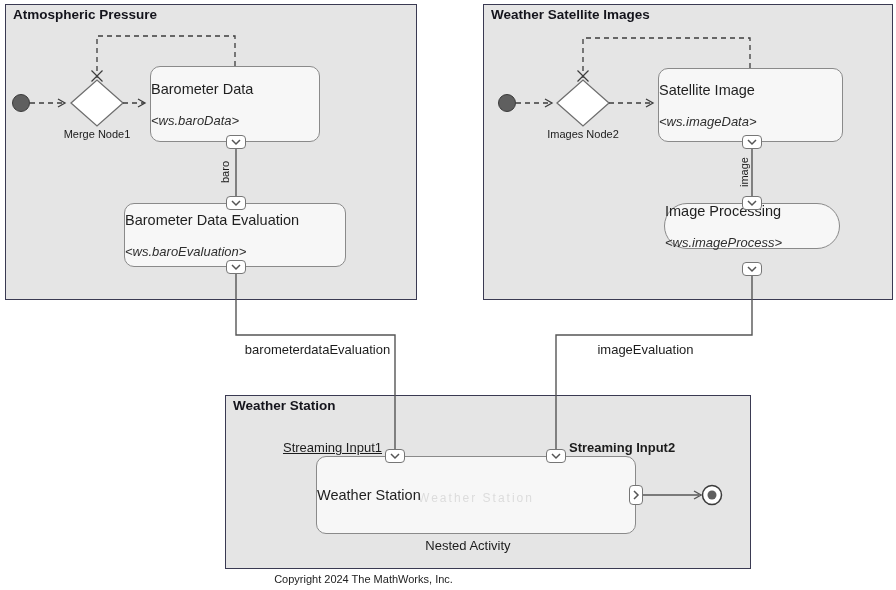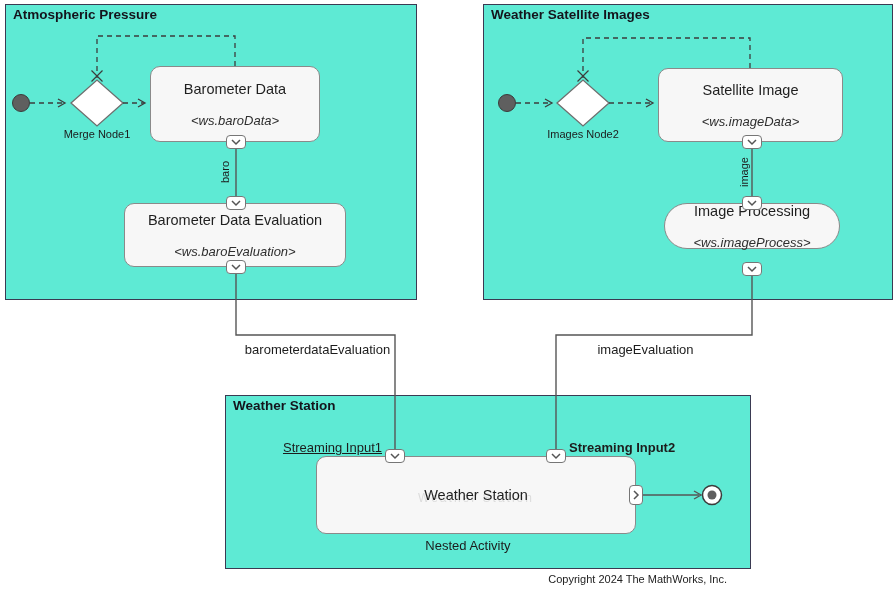--- a/index.html
+++ b/index.html
@@ -1,52 +1,52 @@
 <!DOCTYPE html>
 <html><head>
 <meta charset="utf-8">
 <style>
   html,body { margin:0; padding:0; background:#ffffff; }
   .canvas {
     position:relative; width:896px; height:590px; background:#ffffff;
     font-family:"Liberation Sans", sans-serif; overflow:hidden;
   }
   .container {
-    position:absolute; background:#5eead4; border:1.6px solid #3a3a52;
+    position:absolute; background:#e5e5e5; border:1.6px solid #3a3a52;
     box-sizing:border-box; z-index:1;
   }
   .container-title {
     position:absolute; top:2px; left:7px; font-weight:bold;
     font-size:13.5px; color:#14141c; z-index:2; white-space:nowrap;
   }
   .wires { position:absolute; left:0; top:0; z-index:2; }
   .action-block {
     position:absolute; background:#f7f7f7; border:1.4px solid #8a8a8a;
-    border-radius:10px; display:flex; flex-direction:column; align-items:center;
+    border-radius:10px; display:flex; flex-direction:column; 
     justify-content:center; gap:16px; box-sizing:border-box; z-index:3;
   }
   .block-name { font-size:14.5px; color:#1f1f1f; z-index:1; }
   .block-stereo { font-size:13px; font-style:italic; color:#2e2e2e; z-index:1; }
   .watermark {
     position:absolute; left:50%; top:54%; transform:translate(-50%,-50%);
     color:rgba(60,60,60,0.14); font-size:12px; white-space:nowrap; z-index:0;
     letter-spacing:2px;
   }
   .port {
     position:absolute; width:20px; height:14px; background:#ffffff;
     border:1.2px solid #767676; border-radius:4px; display:flex;
     align-items:center; justify-content:center; box-sizing:border-box; z-index:4;
   }
   .port.right { width:14px; height:20px; }
   .lbl { position:absolute; font-size:13px; color:#1c1c1c; z-index:4; white-space:nowrap; }
   .lbl.small { font-size:11px; }
   .center { text-align:center; }
   .right-align { text-align:right; }
   .rot { transform:rotate(-90deg); }
-  .copyright { position:absolute; left:0; top:573px; width:727px; text-align:right;
+  .copyright { position:absolute; left:0; top:573px; width:727px; text-align:center;
     font-size:11px; color:#222222; z-index:4; }
 </style>
 </head>
 <body>
 
 <div class="canvas">
 
   <div class="container" style="left:5px; top:4px; width:412px; height:296px;">
     <div class="container-title">Atmospheric Pressure</div>
   </div>

